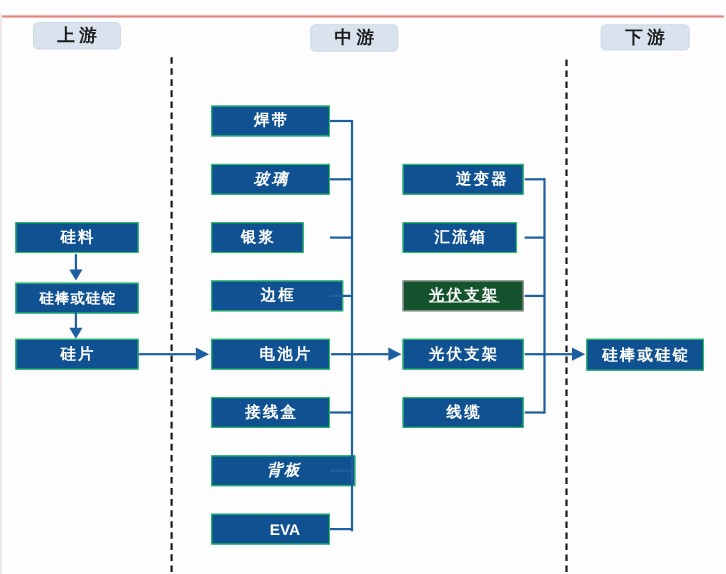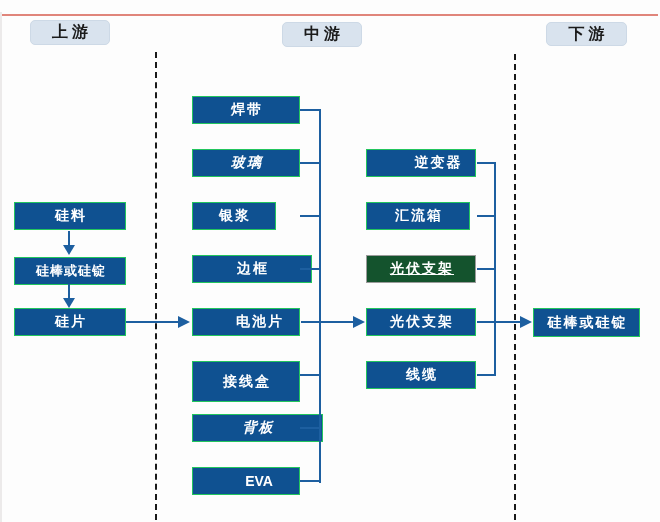--- a/index.html
+++ b/index.html
@@ -56,21 +56,21 @@
 
 <div class="abs node" style="left:14px;top:190px;width:112px;height:28px;">硅料</div>
 <div class="abs node" style="left:14px;top:245px;width:112px;height:28px;font-size:13px;letter-spacing:1px;">硅棒或硅锭</div>
 <div class="abs node" style="left:14px;top:296px;width:112px;height:28px;text-align:right;">硅片</div>
 
 <div class="abs node" style="left:192px;top:84px;width:108px;height:28px;">焊带</div>
 <div class="abs node" style="left:192px;top:137px;width:108px;height:28px;font-style:italic;">玻璃</div>
 <div class="abs node" style="left:192px;top:190px;width:84px;height:28px;">银浆</div>
 <div class="abs node" style="left:192px;top:243px;width:120px;height:28px;">边框</div>
 <div class="abs node" style="left:192px;top:296px;width:108px;height:28px;padding-left:28px;">电池片</div>
-<div class="abs node" style="left:192px;top:349px;width:108px;height:41px;">接线盒</div>
+<div class="abs node" style="left:192px;top:349px;width:108px;height:28px;">接线盒</div>
 <div class="abs node" style="left:192px;top:402px;width:131px;height:28px;font-style:italic;">背板</div>
 <div class="abs node" style="left:192px;top:455px;width:108px;height:28px;letter-spacing:0;padding-left:26px;">EVA</div>
 
 <div class="abs node" style="left:366px;top:137px;width:110px;height:28px;padding-left:35px;">逆变器</div>
 <div class="abs node" style="left:366px;top:190px;width:104px;height:28px;">汇流箱</div>
 <div class="abs node gray" style="left:366px;top:243px;width:110px;height:28px;">光伏支架</div>
 <div class="abs node" style="left:366px;top:296px;width:110px;height:28px;">光伏支架</div>
 <div class="abs node" style="left:366px;top:349px;width:110px;height:28px;">线缆</div>
 
 <div class="abs node" style="left:533px;top:296px;width:107px;height:29px;">硅棒或硅锭</div>

